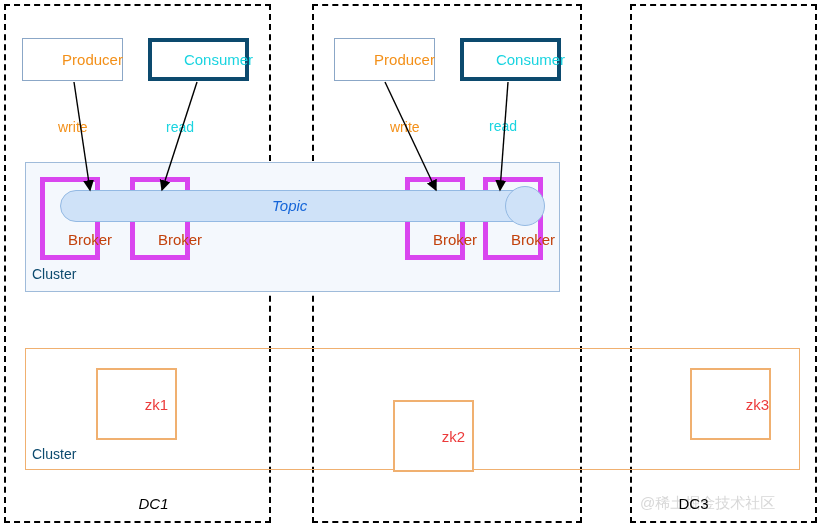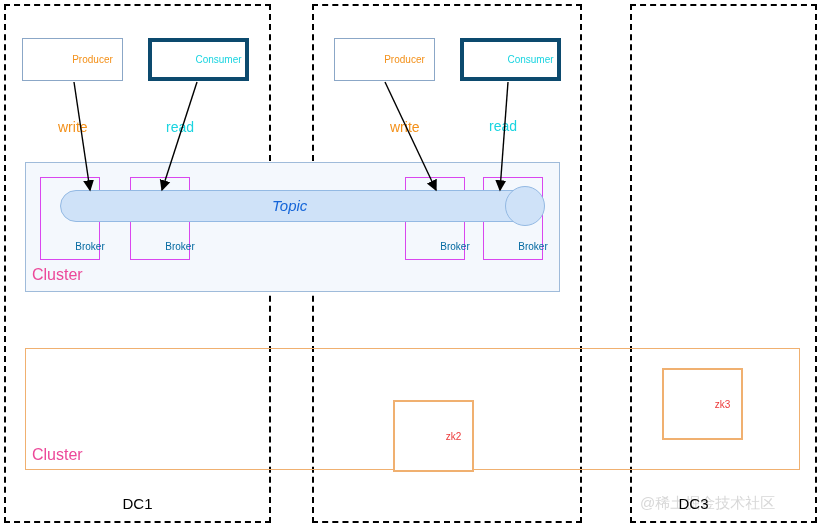--- a/index.html
+++ b/index.html
@@ -32,35 +32,35 @@
   }
 
   
   .node {
     position: absolute;
     box-sizing: border-box;
     display: flex;
     align-items: center;
     justify-content: center;
     background: #ffffff;
-    font-size: 10px;
+    font-size: 15px;
     white-space: nowrap;
     padding-left: 40px;
   }
   .node-producer {
     border: 1px solid #8ba7c7;
     color: #f39019;
   }
   .node-consumer {
     border: 4px solid #0c4a6e;
     color: #1ad4e0;
   }
   .node-broker {
-    border: 1px solid #d946ef;
-    color: #0369a1;
+    border: 5px solid #d946ef;
+    color: #c2410c;
     align-items: flex-end;
     padding-bottom: 7px;
     background: transparent;
   }
   .node-zk {
     border: 2px solid #f0b070;
     color: #ec3b3b;
   }
 
   
@@ -71,22 +71,22 @@
   }
   .cluster-kafka {
     border: 1px solid #9fbbda;
     background: #f4f8fd;
   }
   .cluster-zk {
     border: 1px solid #f0b070;
   }
   .cluster-label {
     position: absolute;
-    font-size: 16px;
-    color: #ec4899;
+    font-size: 14px;
+    color: #0c4a6e;
     white-space: nowrap;
   }
 
   
   .topic {
     position: absolute;
     box-sizing: border-box;
     background: #cfe2f8;
     border: 1px solid #93b9e3;
     border-radius: 999px 0 0 999px;
@@ -179,30 +179,33 @@
   </div>
   <div class="node node-consumer" style="left:460px; top:38px; width:101px; height:43px;">
     <span>Consumer</span>
   </div>
   <div class="edge-label edge-write" style="left:390px; top:119px;">write</div>
   <div class="edge-label edge-read" style="left:489px; top:118px;">read</div>
 
   <div class="cluster-box cluster-zk" style="left:25px; top:348px; width:775px; height:122px;"></div>
   <div class="cluster-label" style="left:32px; top:446px;">Cluster</div>
 
+  <div class="node node-zk" style="left:96px; top:368px; width:81px; height:72px;">
+    <span>zk1</span>
+  </div>
   <div class="node node-zk" style="left:393px; top:368px; width:81px; height:72px;margin-top:32px;">
     <span>zk2</span>
   </div>
-  <div class="node node-zk" style="left:662px; top:368px; width:81px; height:72px;">
+  <div class="node node-zk" style="left:690px; top:368px; width:81px; height:72px;justify-content:flex-end;">
     <span>zk3</span>
   </div>
 
   <div class="watermark" style="left:640px; top:494px;">@稀土掘金技术社区</div>
 
-  <div class="dc-label" style="left:4px; top:495px; width:267px;">DC1</div>
+  <div class="dc-label" style="left:20px; top:495px; width:267px;font-style:italic;">DC1</div>
   <div class="dc-label" style="left:600px; top:495px; width:187px;">DC3</div>
 
   <svg id="arrows" viewBox="0 0 821 531" xmlns="http://www.w3.org/2000/svg">
     <defs>
       <marker id="ah" markerWidth="9" markerHeight="9" refX="7" refY="4.5" orient="auto" markerUnits="strokeWidth">
         <path d="M0,0.6 L8,4.5 L0,8.4 z" fill="#000000"></path>
       </marker>
     </defs>
 
     <path d="M74,82 L90,190" stroke="#000000" stroke-width="1.4" fill="none" marker-end="url(#ah)"></path>

